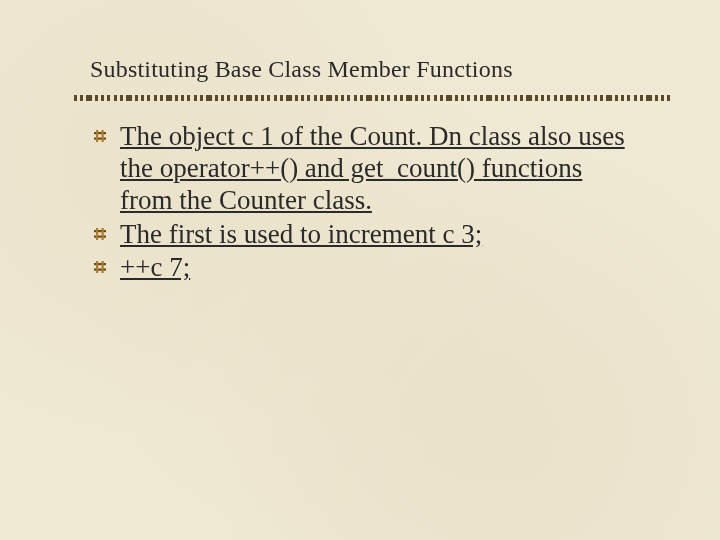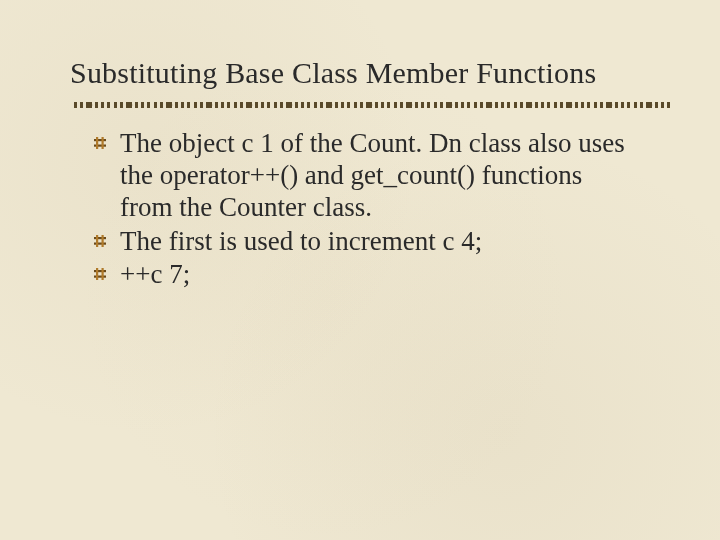--- a/index.html
+++ b/index.html
@@ -19,23 +19,23 @@
     color: #2a2a2a;
     position: relative;
   }
   .slide {
     padding: 56px 70px 0 70px;
     box-sizing: border-box;
     width: 100%;
     height: 100%;
   }
   .title {
-    font-size: 30px;
+    font-size: 24px;
     font-weight: 400;
-    margin: 0 0 12px 0;
+    margin: 0 0 12px 20px;
     letter-spacing: 0.2px;
   }
   .divider {
     width: 600px;
     height: 6px;
     margin-left: 4px;
     margin-bottom: 20px;
     background-repeat: repeat-x;
     background-size: 40px 6px;
     background-image: linear-gradient(to right,
@@ -59,20 +59,21 @@
     background-position: 13px 0;
     background-image: radial-gradient(circle at 3px 3px, #5a4a2a 0 2.2px, transparent 2.6px);
   }
   .content {
     padding-left: 22px;
   }
   ul.bullets {
     list-style: none;
     padding: 0;
     margin: 0;
+    text-decoration: underline;
   }
   ul.bullets > li {
     position: relative;
     font-size: 27px;
     line-height: 1.18;
     padding-left: 28px;
     margin-bottom: 2px;
     max-width: 520px;
   }
   ul.bullets > li .bullet-icon {
@@ -109,21 +110,21 @@
       </li>
       <li>
         <span class="bullet-icon">
           <svg viewBox="0 0 16 16">
             <rect x="2" y="4" width="12" height="2.2" fill="#6b4a1a"></rect>
             <rect x="2" y="9.5" width="12" height="2.2" fill="#6b4a1a"></rect>
             <rect x="4" y="2" width="2.2" height="12" fill="#b07a2a"></rect>
             <rect x="9.5" y="2" width="2.2" height="12" fill="#b07a2a"></rect>
           </svg>
         </span>
-        <span>The first is used to increment c 4;</span>
+        <span>The first is used to increment c 3;</span>
       </li>
       <li>
         <span class="bullet-icon">
           <svg viewBox="0 0 16 16">
             <rect x="2" y="4" width="12" height="2.2" fill="#6b4a1a"></rect>
             <rect x="2" y="9.5" width="12" height="2.2" fill="#6b4a1a"></rect>
             <rect x="4" y="2" width="2.2" height="12" fill="#b07a2a"></rect>
             <rect x="9.5" y="2" width="2.2" height="12" fill="#b07a2a"></rect>
           </svg>
         </span>

